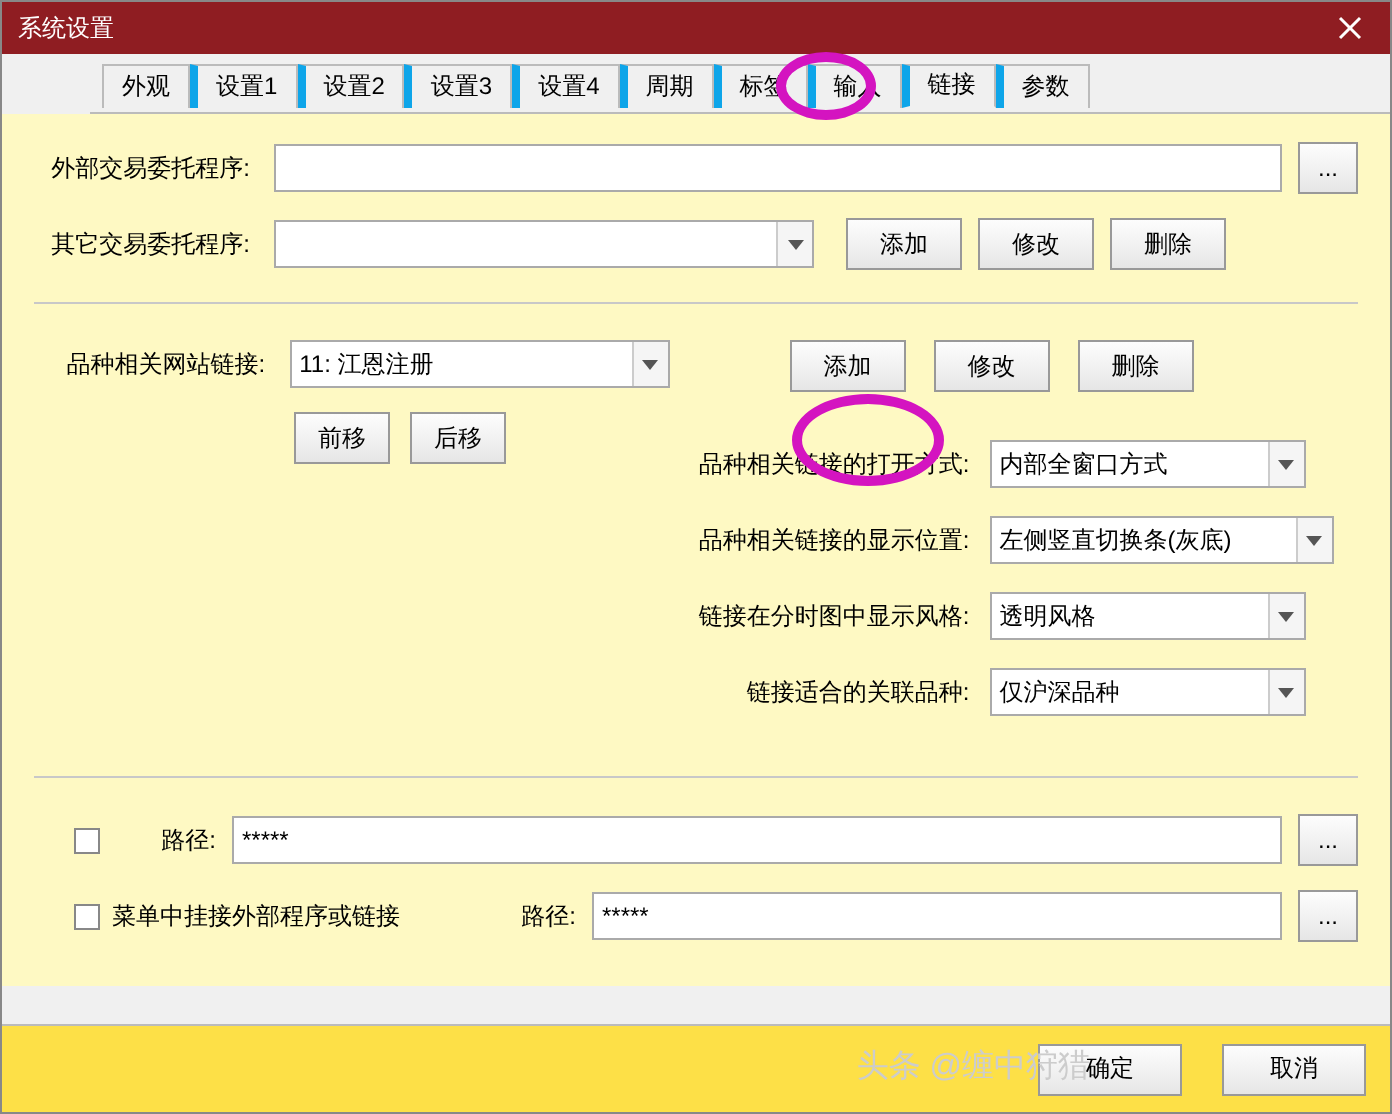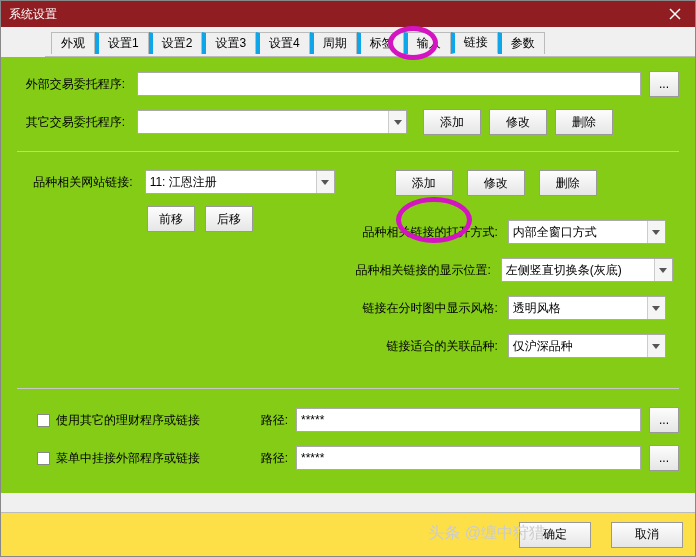--- a/index.html
+++ b/index.html
@@ -5,39 +5,39 @@
   * { box-sizing: border-box; margin: 0; padding: 0; }
   body { font-family: "Microsoft YaHei", SimSun, Arial, sans-serif; font-size: 12px; background: #fff; }
   .window { width: 696px; height: 557px; background: #f0f0f0; border: 1px solid #888; position: relative; }
   .titlebar { background: #8f1d22; color: #fff; height: 26px; display: flex; align-items: center; justify-content: space-between; padding: 0 0 0 8px; }
   .titlebar .title { font-size: 12px; }
   .titlebar .close { width: 40px; height: 26px; display: flex; align-items: center; justify-content: center; font-size: 16px; cursor: pointer; }
   .tabs { display: flex; align-items: center; height: 30px; border-bottom: 1px solid #bbb; background: #f0f0f0; padding-left: 6px; position: relative; margin-left: 44px; }
   .tab { padding: 3px 9px; border: 1px solid #bbb; border-bottom: none; background: #f0f0f0; margin-right: 0; cursor: pointer; position: relative; top: 1px; height: 22px; display: flex; align-items: center; }
   .tab + .tab { border-left: 4px solid #0ea5e9; }
   .tab.active { background: #f0f0f0; border-bottom: 1px solid #f0f0f0; }
-  .body { padding: 14px 16px 10px 16px; background: #84cc16; }
+  .body { padding: 14px 16px 10px 16px; background: #fef9c3; }
   .row { display: flex; align-items: center; margin-bottom: 12px; }
   .lbl { width: 120px; text-align: right; padding-right: 12px; color: #000; }
   .lbl-short { width: 60px; text-align: right; padding-right: 8px; color: #000; }
   .txt { height: 24px; border: 1px solid #aaa; background: #fff; padding: 0 4px; font-size: 12px; }
   .combo { height: 24px; border: 1px solid #aaa; background: #fff; display: flex; align-items: center; position: relative; }
   .combo-text { flex: 1; padding: 0 4px; }
   .combo-btn { width: 18px; height: 100%; border-left: 1px solid #ccc; display: flex; align-items: center; justify-content: center; background: #f5f5f5; }
   .arrow-down { width: 0; height: 0; border-left: 4px solid transparent; border-right: 4px solid transparent; border-top: 5px solid #555; }
   .btn { height: 26px; min-width: 58px; border: 1px solid #999; background: linear-gradient(#fdfdfd,#e6e6e6); cursor: pointer; font-size: 12px; display: inline-flex; align-items: center; justify-content: center; padding: 0 10px; }
   .btn-sq { width: 30px; min-width: 30px; padding: 0; }
   .hr { border: none; border-top: 1px solid #c8c8c8; margin: 16px 0 18px 0; }
   .annot { position: absolute; border: 5px solid #d414c0; border-radius: 50%; pointer-events: none; }
   .annot1 { left: 387px; top: 25px; width: 50px; height: 34px; }
   .annot2 { left: 395px; top: 196px; width: 76px; height: 46px; }
   .footer { position: absolute; bottom: 0; left: 0; right: 0; height: 44px; background: #fde047; border-top: 1px solid #bbb; display: flex; align-items: center; justify-content: flex-end; padding-right: 12px; gap: 20px; }
   .watermark { position: absolute; bottom: 12px; right: 150px; color: #ccc; font-size: 16px; pointer-events: none; }
   .chk { width: 13px; height: 13px; border: 1px solid #888; background: #fff; margin-right: 6px; display: inline-block; }
-  .opt-row { display: flex; align-items: center; margin-bottom: 14px; justify-content: center; }
+  .opt-row { display: flex; align-items: center; margin-bottom: 14px; }
   .opt-lbl { width: 160px; text-align: right; padding-right: 10px; }
   .sec2-cols { display: flex; }
   .sec2-left { width: 48%; }
   .sec2-right { width: 52%; padding-top: 46px; }
 </style>
 </head>
 <body>
 
 <div class="window">
 
@@ -150,21 +150,20 @@
           </div>
         </div>
       </div>
     </div>
 
     <hr class="hr">
 
     <div class="row">
       <div style="width:20px"></div>
       <span class="chk"></span>
-      <span style="width:180px">使用其它的理财程序或链接</span>
       <div class="lbl-short">路径:</div>
       <input class="txt" style="flex: 1 1 0%;" value="*****">
       <div style="width:8px"></div>
       <button class="btn btn-sq">...</button>
     </div>
     <div class="row">
       <div style="width:20px"></div>
       <span class="chk"></span>
       <span style="width:180px">菜单中挂接外部程序或链接</span>
       <div class="lbl-short">路径:</div>

